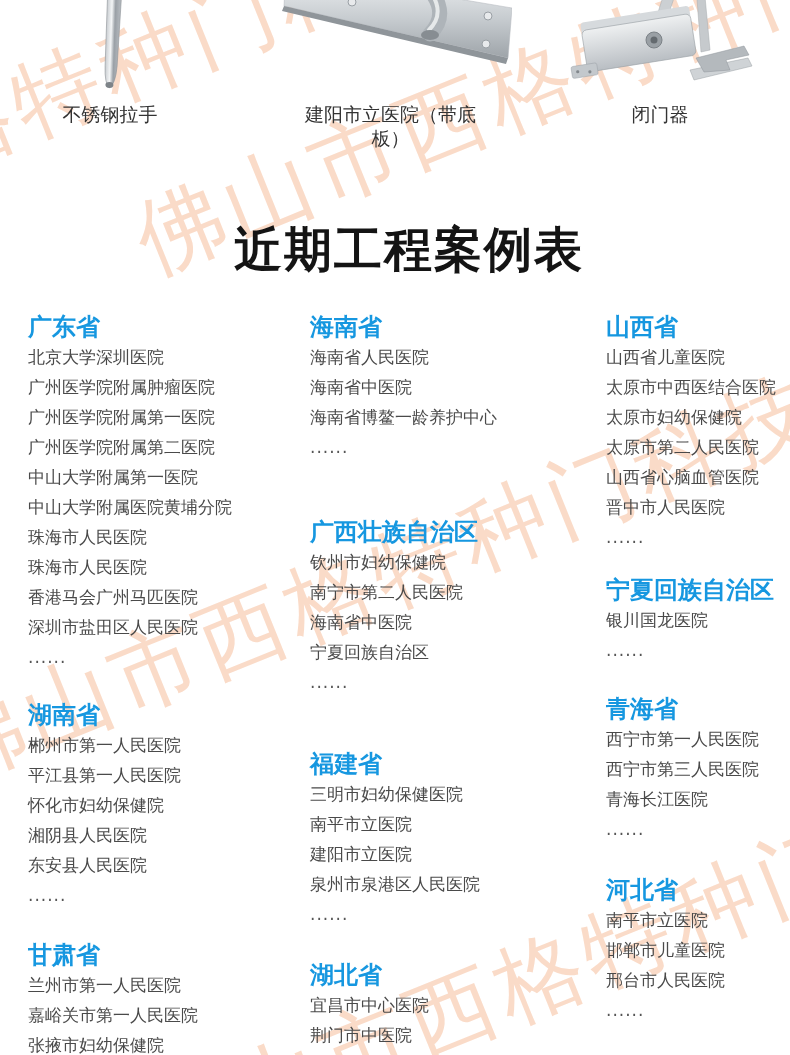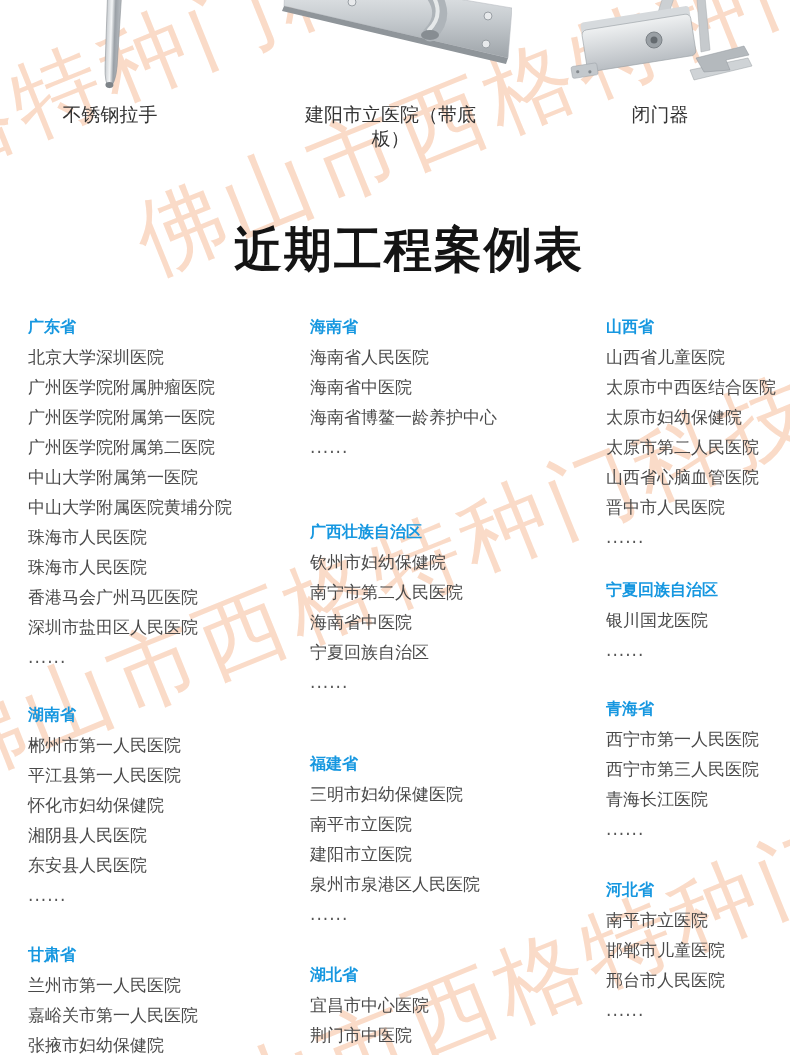--- a/index.html
+++ b/index.html
@@ -27,21 +27,21 @@
   .page-title{
     position:absolute;top:218px;left:0;width:790px;z-index:3;
     text-align:center;transform:translateX(14px);
     font-size:48px;font-weight:bold;color:#141414;letter-spacing:2px;
   }
   
   #columns{position:absolute;left:0;top:0;width:790px;height:1055px;z-index:3;}
   .province-column{position:absolute;top:0;height:1055px;}
   .case-section{position:absolute;left:0;width:100%;}
   .province-header{
-    font-size:16px;line-height:30px;font-weight:bold;
+    font-size:24px;line-height:30px;font-weight:bold;
     color:var(--header-blue,#1697e0);white-space:nowrap;
   }
   .hospital-item{
     font-size:17px;line-height:30px;color:#4a4a4a;white-space:nowrap;
   }
   .ellipsis-row{letter-spacing:1px;color:#555555;}
 </style>
 </head>
 <body>
 

